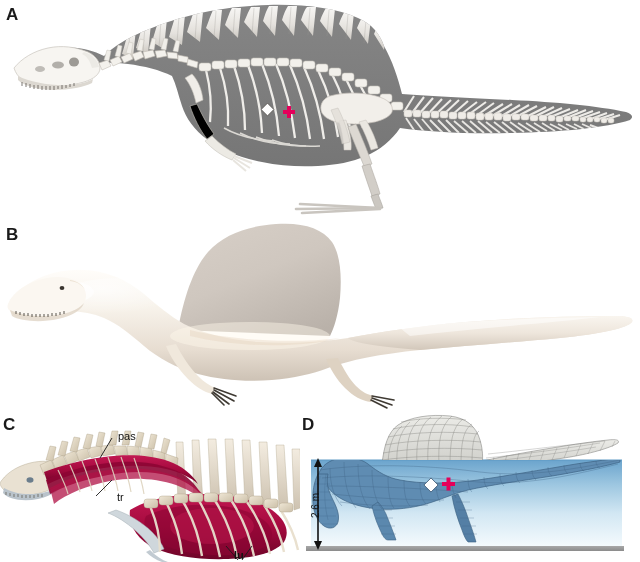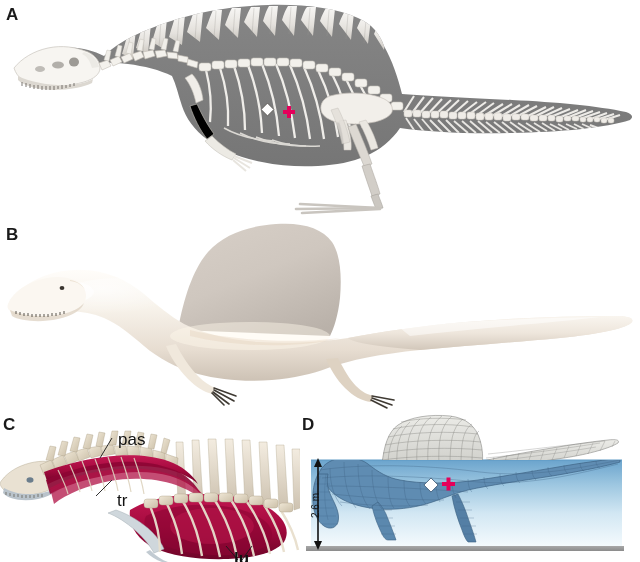--- a/index.html
+++ b/index.html
@@ -25,21 +25,21 @@
     font-family: "Liberation Sans", sans-serif;
     font-weight: bold;
     font-size: 17px;
     color: #1a1a1a;
     line-height: 1;
     user-select: none;
   }
   .anno-label {
     position: absolute;
     font-family: "Liberation Sans", sans-serif;
-    font-size: 17px;
+    font-size: 11px;
     color: #111111;
     line-height: 1;
     white-space: nowrap;
   }
   .scale-label {
     position: absolute;
     font-family: "Liberation Sans", sans-serif;
     font-size: 10px;
     color: #111111;
     white-space: nowrap;

